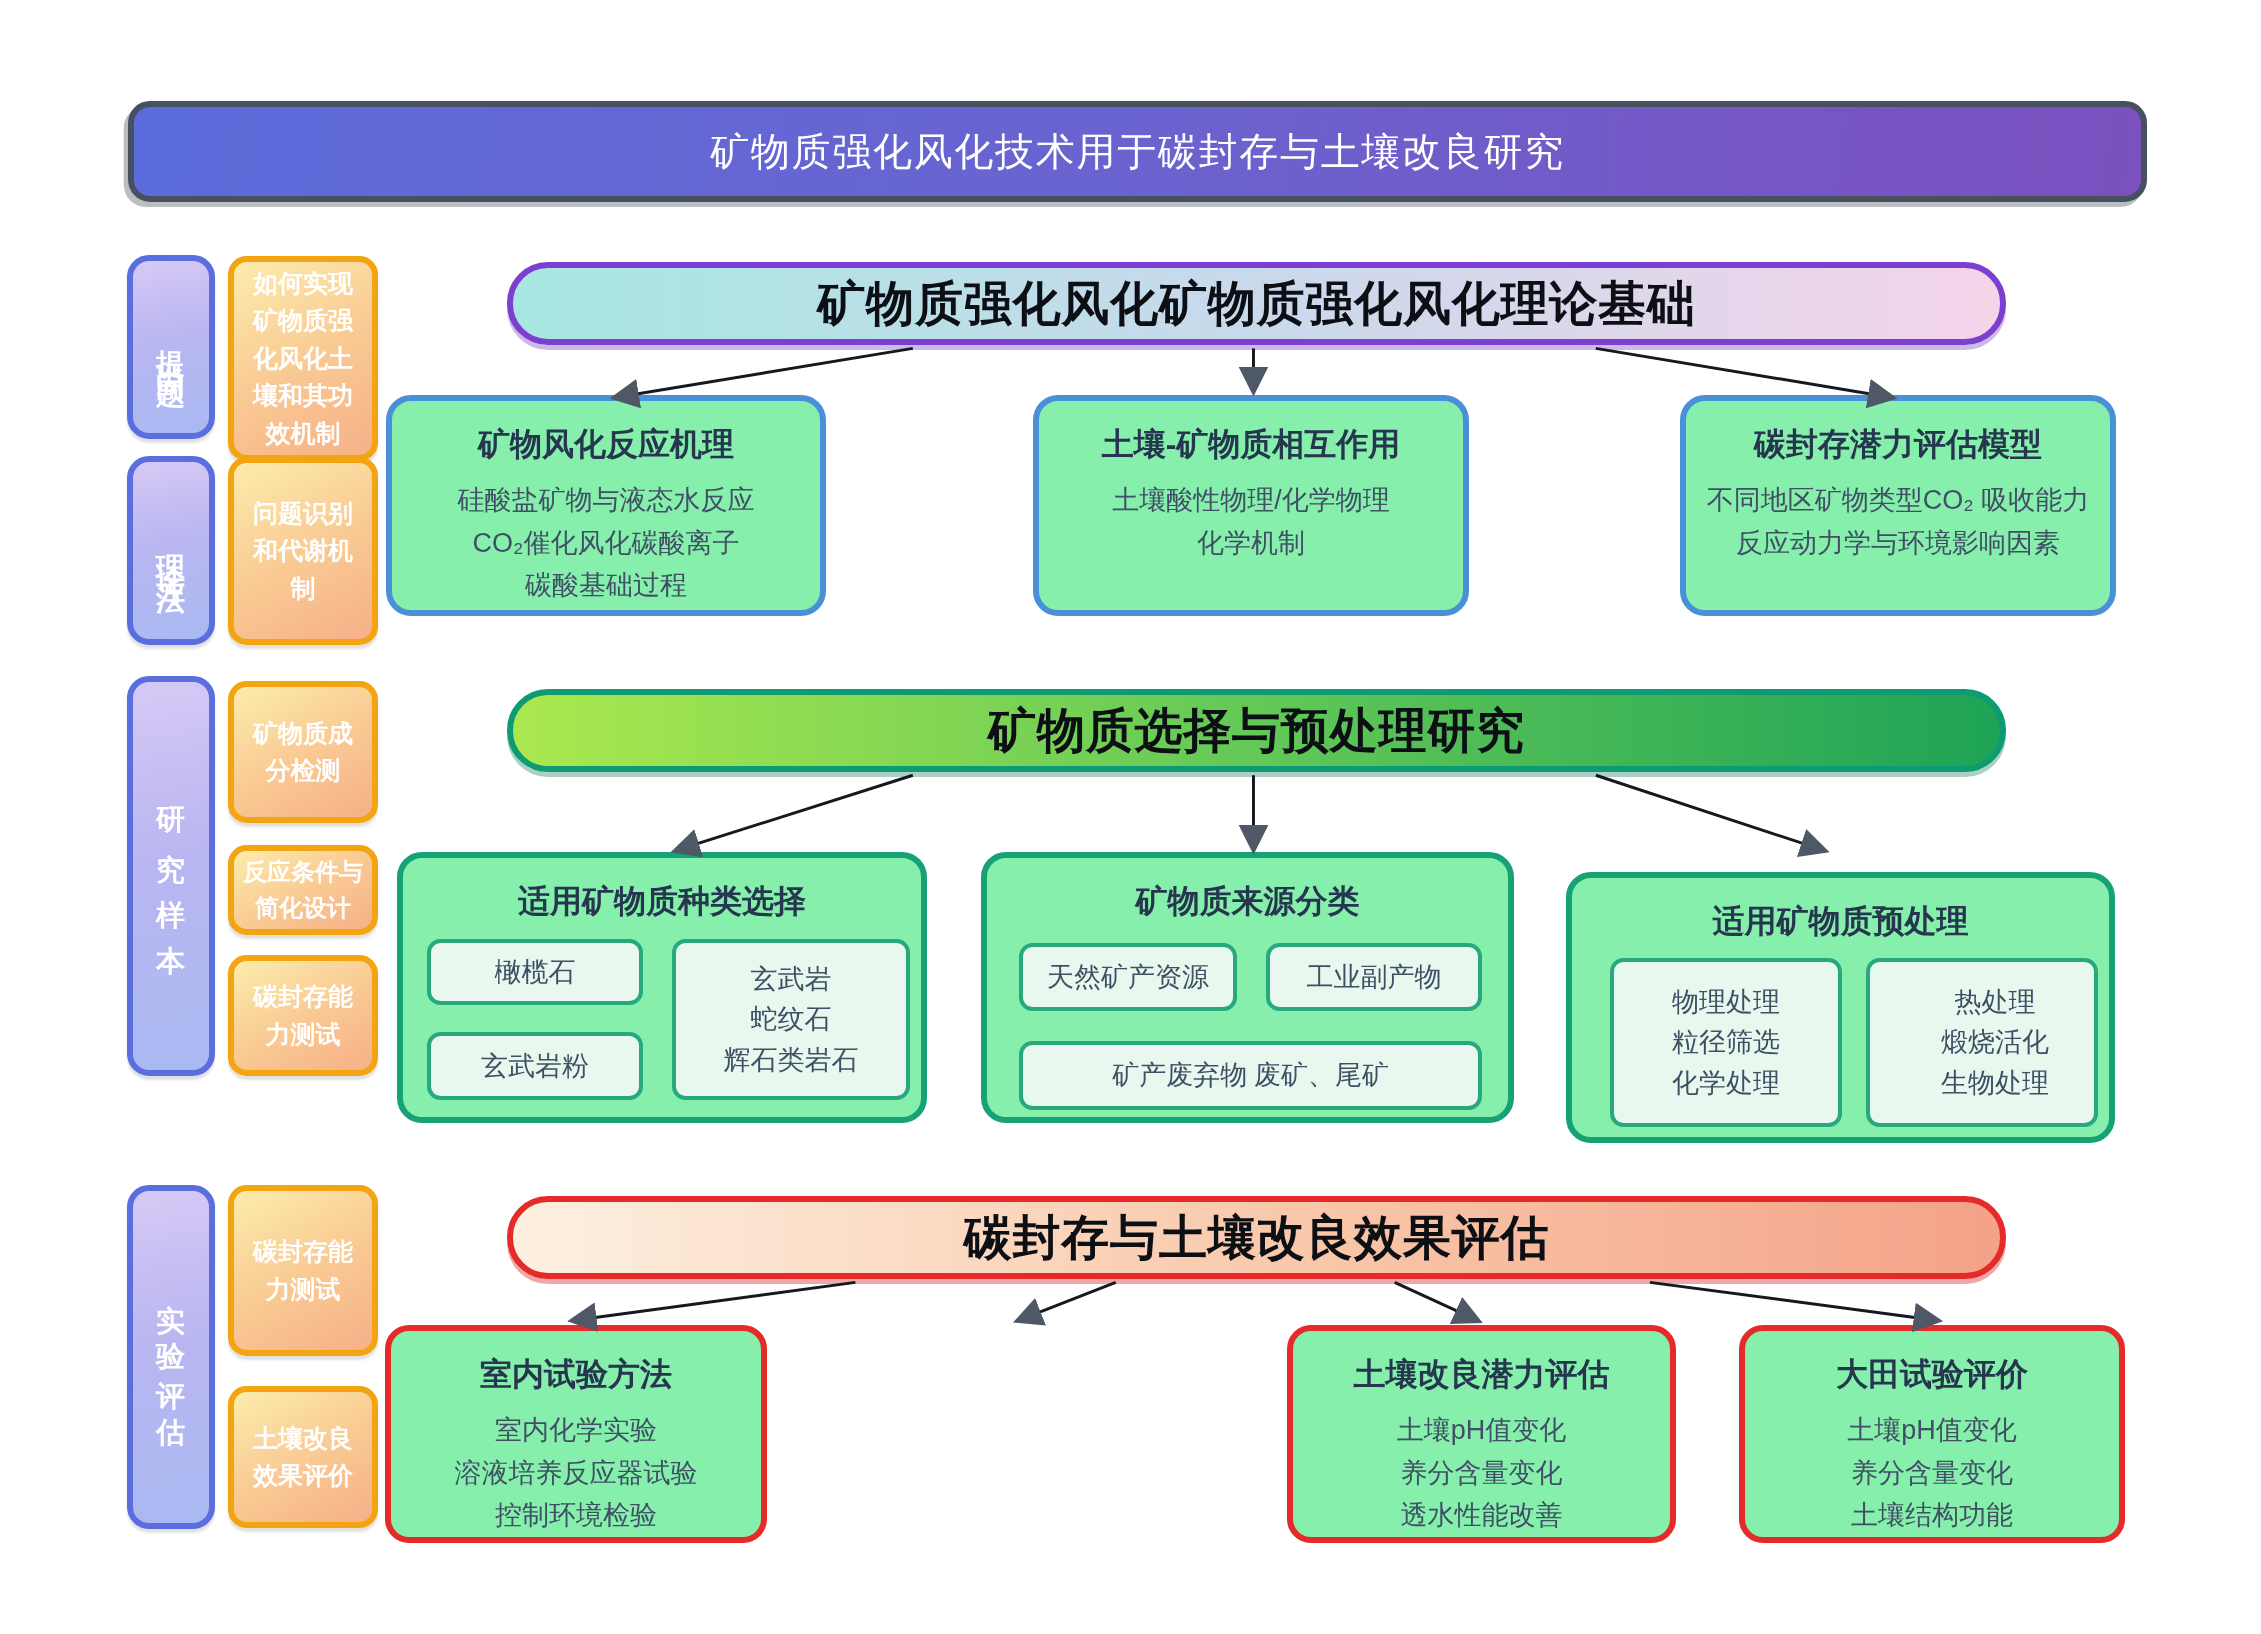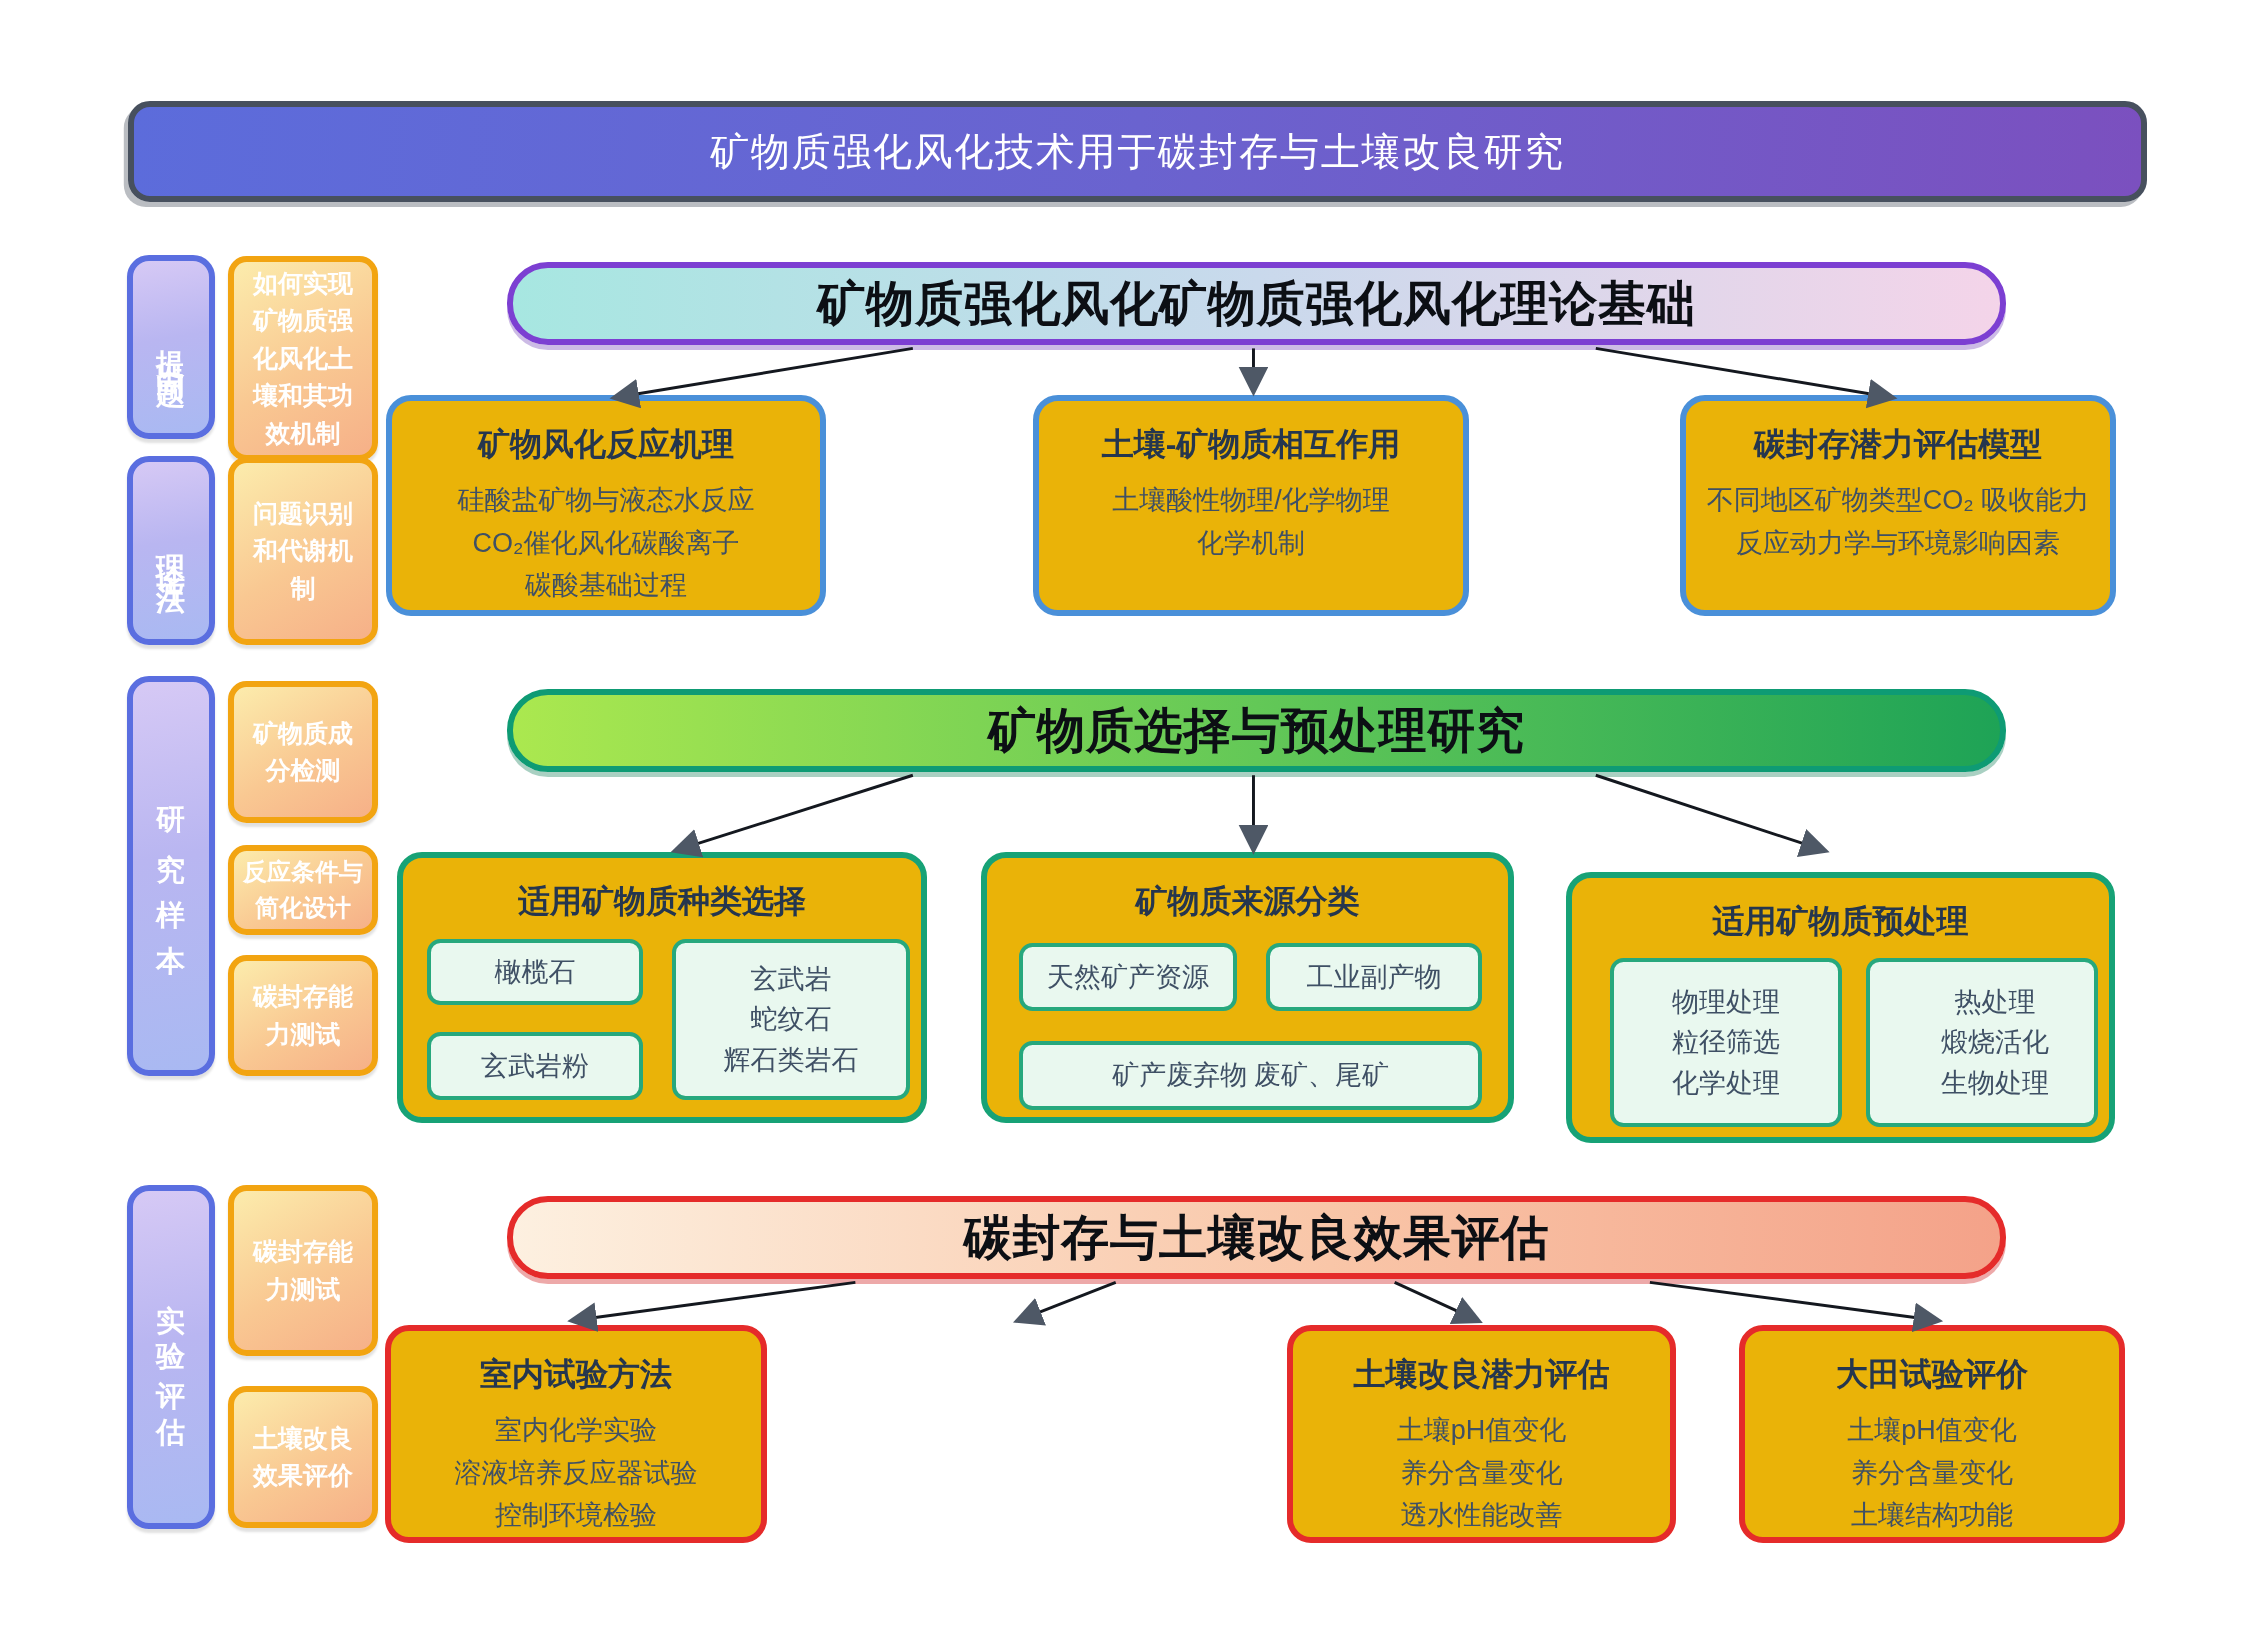--- a/index.html
+++ b/index.html
@@ -45,21 +45,21 @@
     background:linear-gradient(90deg,#a7e7e1 0%,#c9d9ec 50%,#f4d4e9 100%);
     box-shadow:0 5px 0 rgba(110,60,180,.35);}
   .sec-header.h2{top:689px;border:6px solid #0e9b74;
     background:linear-gradient(90deg,#abe84f 0%,#63c857 50%,#1ea356 100%);
     box-shadow:0 5px 0 rgba(10,120,80,.35);}
   .sec-header.h3{top:1196px;border:6px solid #e52b2a;
     background:linear-gradient(90deg,#fdf0e0 0%,#f9c6a8 55%,#f4a289 100%);
     box-shadow:0 5px 0 rgba(210,40,40,.4);}
   
   .node{
-    position:absolute;box-sizing:border-box;background:#eab308;text-align:center;
+    position:absolute;box-sizing:border-box;background:#86efac;text-align:center;
   }
   .node .title{font-size:32px;font-weight:bold;color:#25364e;margin:22px 6.8px 12px 6.8px;}
   .node .line{font-size:27px;color:#3f5065;line-height:1.58;}
   .box-blue{border:6px solid #4a90d9;border-radius:25px;}
   .box-green{border:6px solid #17a276;border-radius:25px;}
   .box-red{border:6.8px solid #e52b2a;border-radius:24px;}
   .chip{
     position:absolute;box-sizing:border-box;background:#e9f8ef;
     border:4.2px solid #27a87d;border-radius:13.5px;
     display:flex;align-items:center;justify-content:center;text-align:center;

